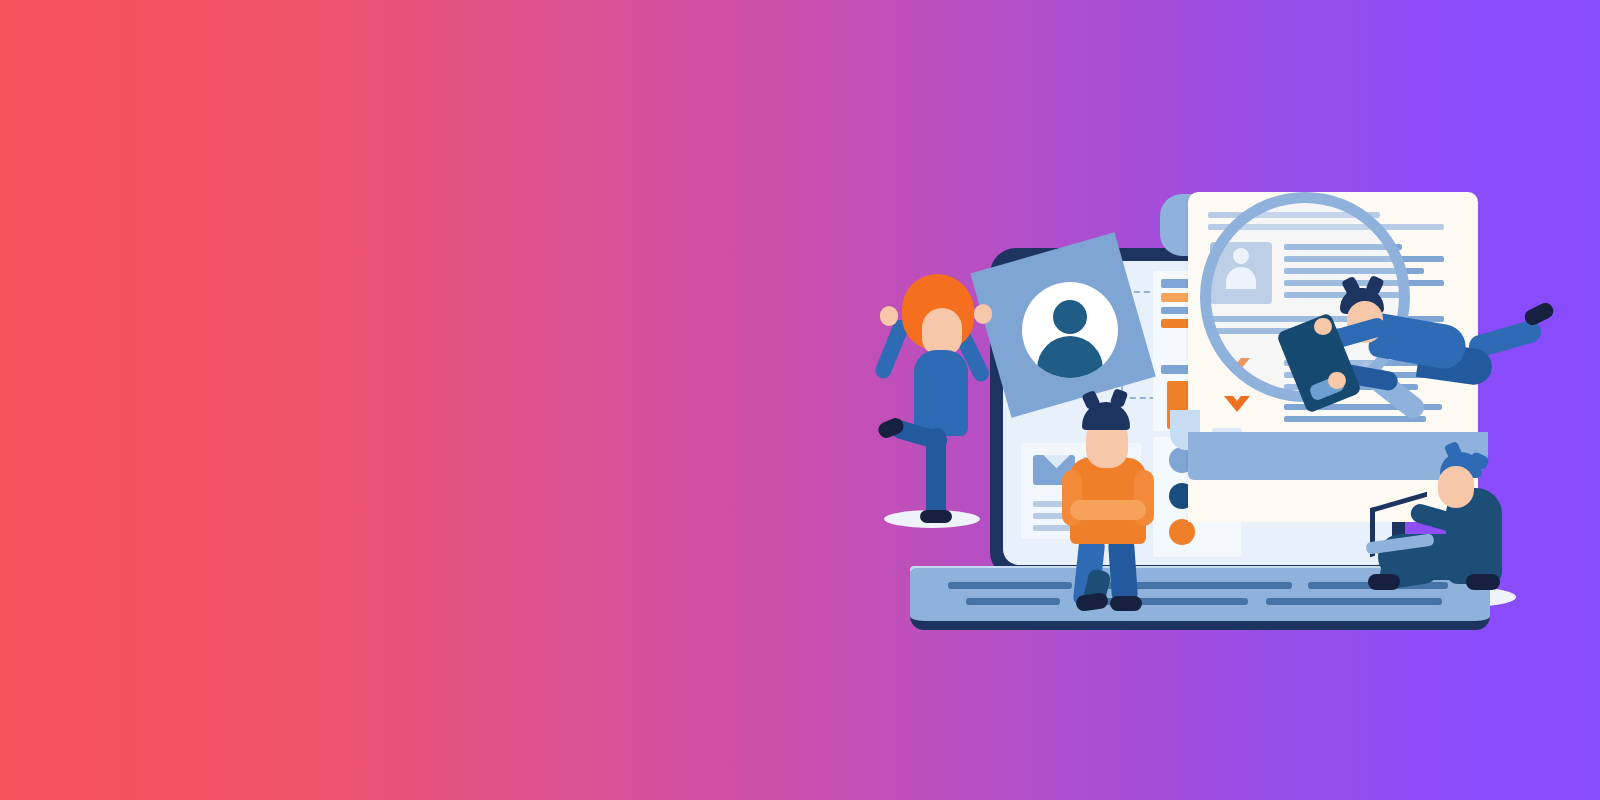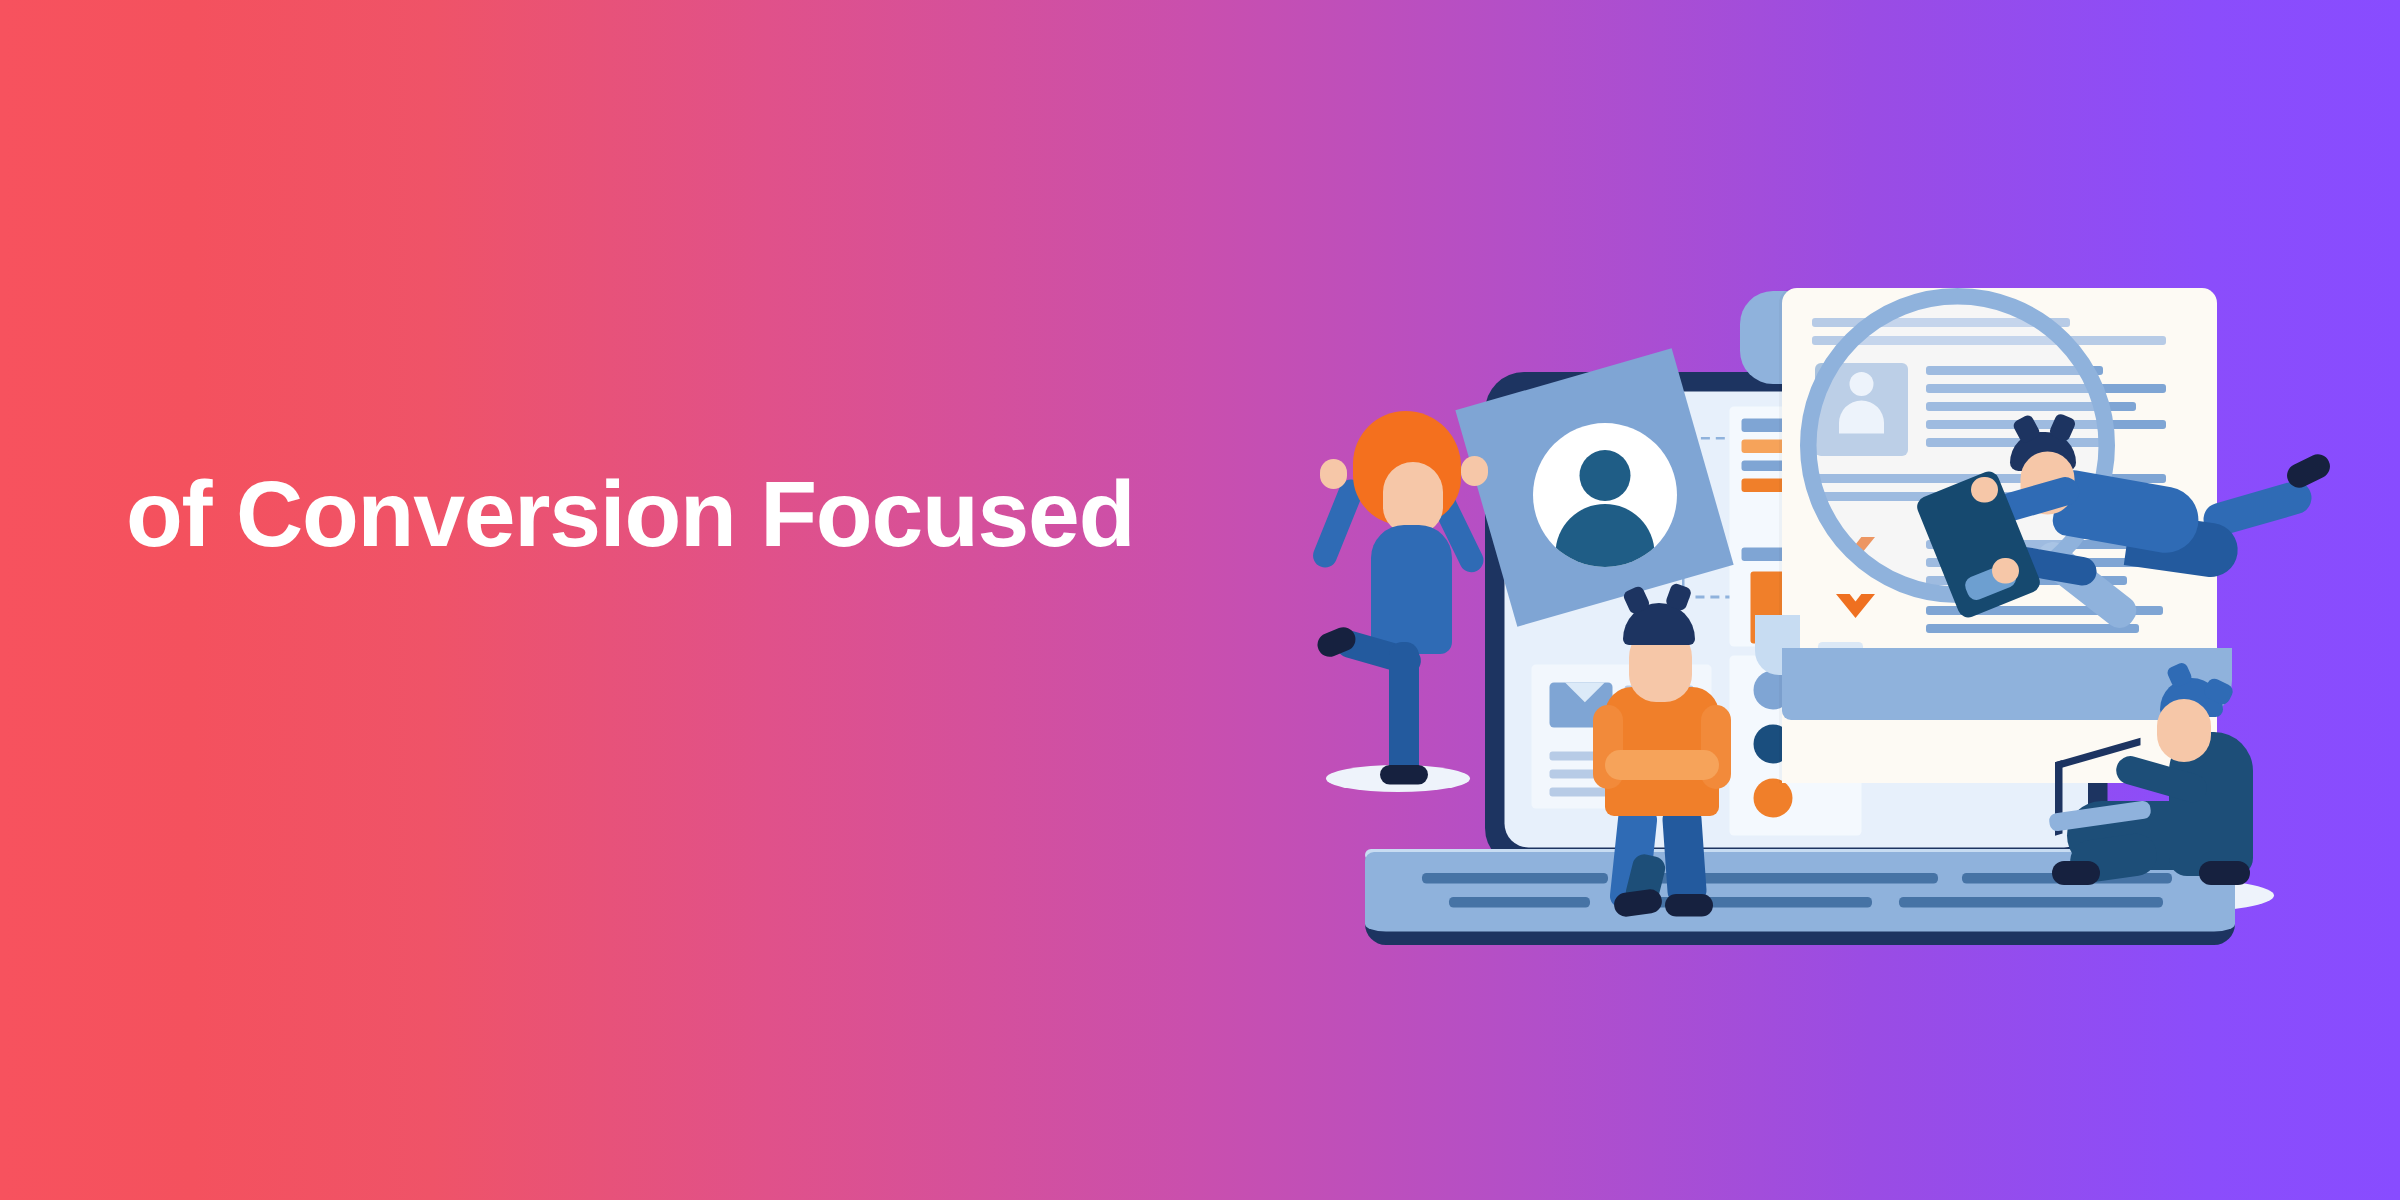--- a/index.html
+++ b/index.html
@@ -407,21 +407,20 @@
   }
   .s-shoe-a { left: 498px; top: 404px; width: 32px; height: 16px; border-radius: 8px; }
   .s-shoe-b { left: 596px; top: 404px; width: 34px; height: 16px; border-radius: 8px; }
 </style>
 </head>
 <body>
 
 <div id="banner">
 
   <h1 id="headline">
-    <span class="ln">of Conversion Focused</span>
   </h1>
 
   <div id="illustration">
 
     <div class="layer ellipse-shadow w-shadow"></div>
     <div class="layer ellipse-shadow m-shadow"></div>
     <div class="layer ellipse-shadow s-shadow"></div>
 
     <div class="layer laptop-lid"></div>
     <div class="layer laptop-screen">

